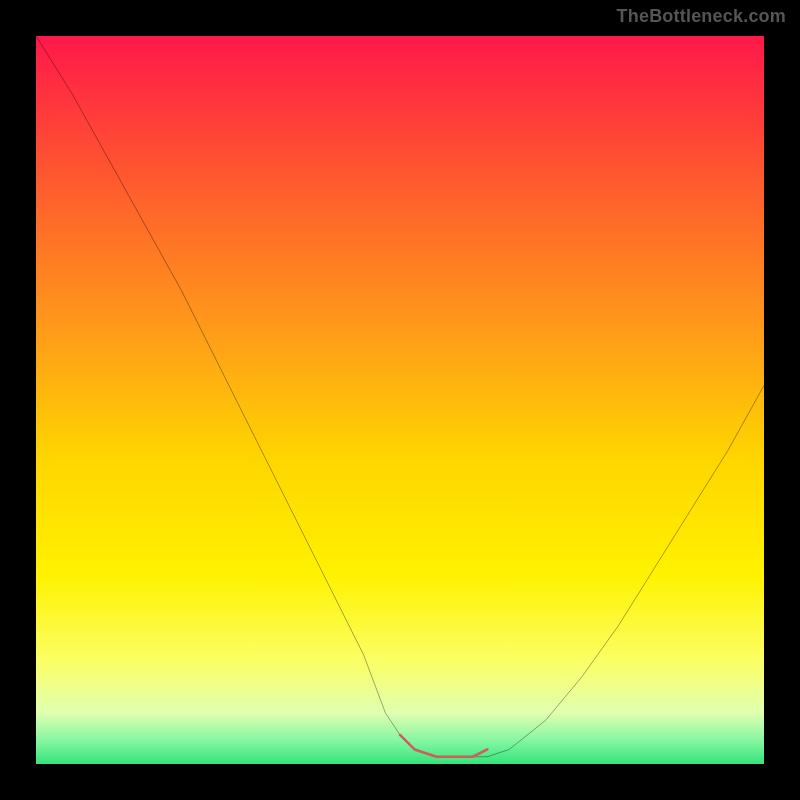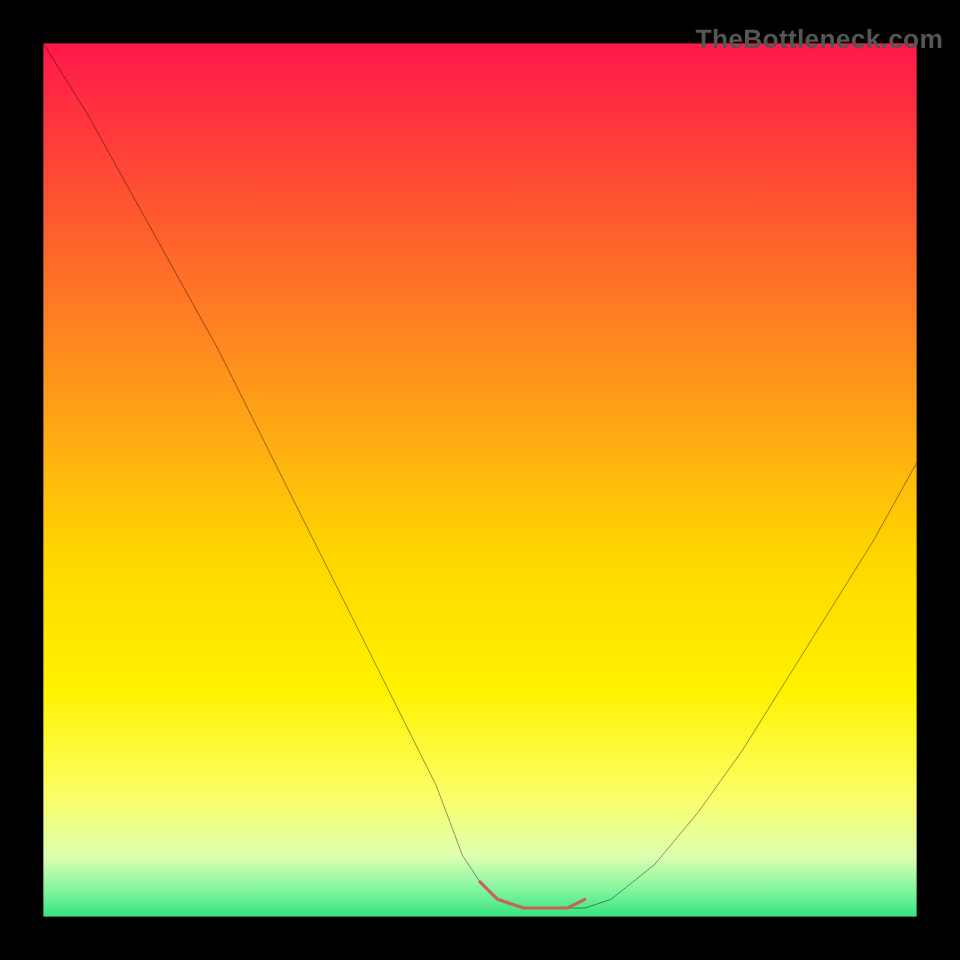--- a/index.html
+++ b/index.html
@@ -12,24 +12,24 @@
     overflow: hidden;
   }
   .frame {
     position: relative;
     width: 800px;
     height: 800px;
     background: #000;
   }
   .attribution {
     position: absolute;
-    top: 20px;
+    top: 6px;
     right: 14px;
     color: #555;
-    font-size: 22px;
+    font-size: 18px;
     font-weight: 600;
     letter-spacing: 0.2px;
     z-index: 10;
   }
   svg.plot {
     position: absolute;
     left: 36px;
     top: 36px;
     width: 728px;
     height: 728px;

